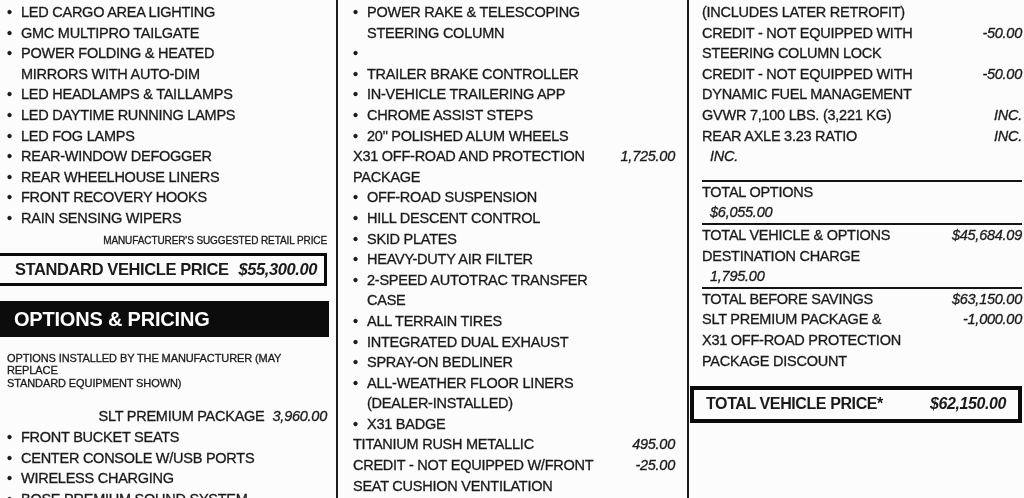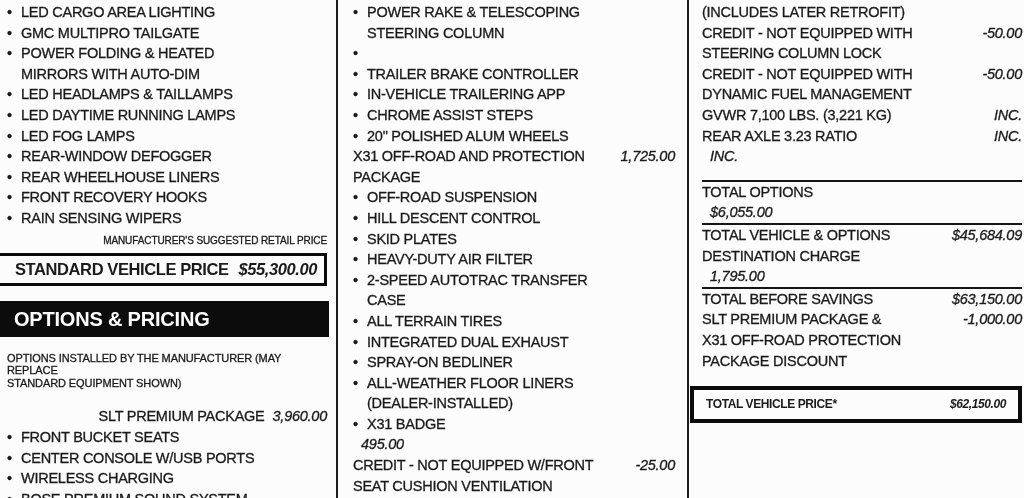--- a/index.html
+++ b/index.html
@@ -82,21 +82,21 @@
   .total-box {
     margin-top: 15px;
     margin-left: -12px;
     width: calc(100% + 12px);
     box-sizing: border-box;
     height: 37px;
     border: 4px solid #0b0b0b;
     display: flex; justify-content: space-between; align-items: center;
     padding: 0 12px;
     font-weight: bold;
-    font-size: 12px;
+    font-size: 16px;
     letter-spacing: -0.4px;
     -webkit-text-stroke: 0;
   }
 </style>
 </head>
 <body>
 
 <div class="sheet">
 
   <div class="col col-left">
@@ -288,20 +288,21 @@
 (DEALER-INSTALLED)</span>
         </div>
 
         <div class="li">
           <span class="bul">•</span>
           <span class="t">X31 BADGE</span>
         </div>
       </div>
 
     <div class="prow">
+      <span class="lbl">TITANIUM RUSH METALLIC</span>
       <span class="val">495.00</span>
     </div>
 
     <div class="prow">
       <span class="lbl">CREDIT - NOT EQUIPPED W/FRONT
 SEAT CUSHION VENTILATION</span>
       <span class="val">-25.00</span>
     </div>
   </div>
 

